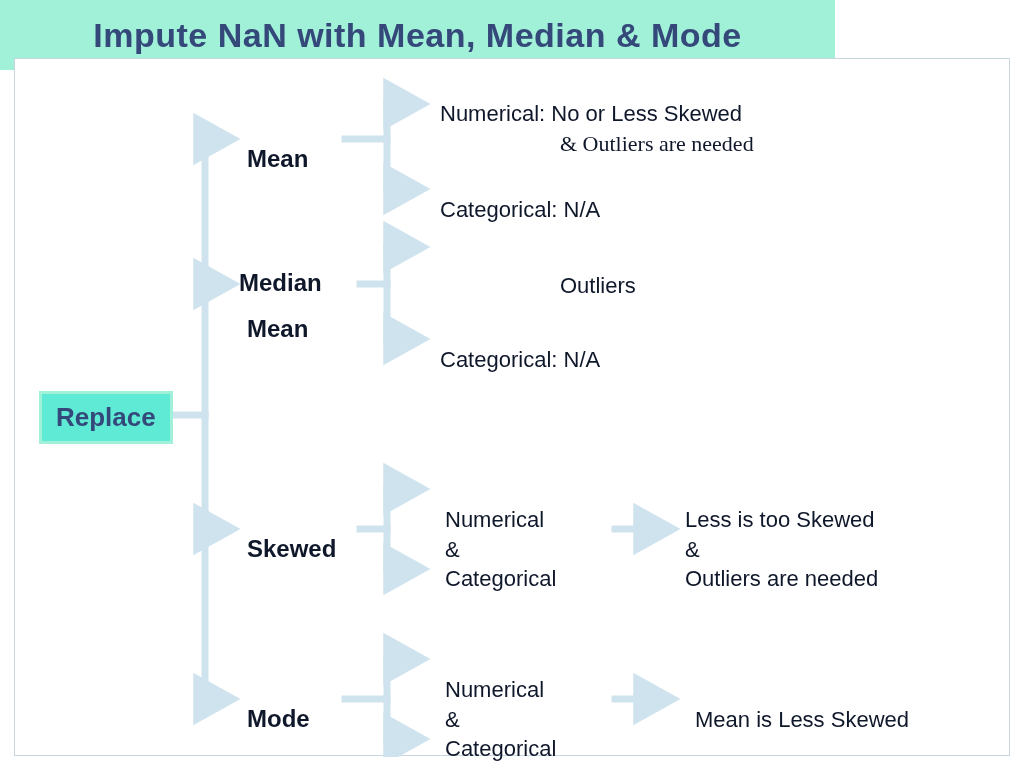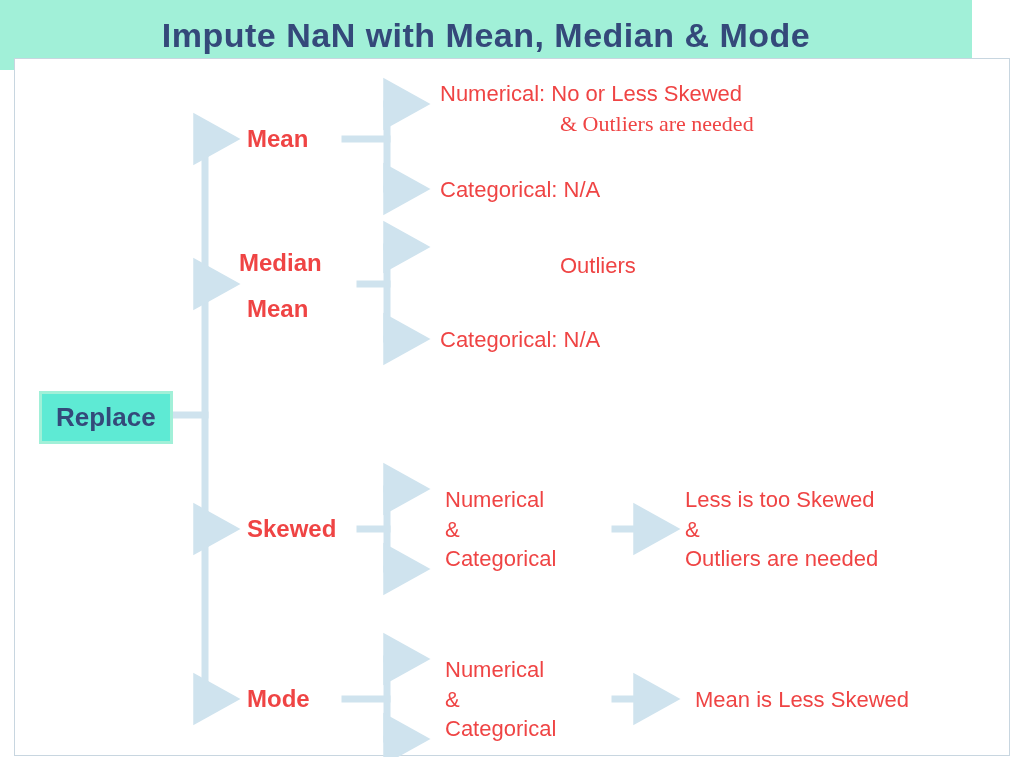--- a/index.html
+++ b/index.html
@@ -3,21 +3,21 @@
 <meta charset="utf-8">
 <style>
   * { box-sizing: border-box; margin: 0; padding: 0; }
   html, body { width: 1024px; height: 768px; overflow: hidden; }
   body {
     font-family: "Segoe UI", "Helvetica Neue", Arial, sans-serif;
     background: #fff;
     position: relative;
   }
   .title-bar {
-    width: 972px;
+    width: 835px;
     height: 70px;
     background: #a1f0d8;
     display: flex;
     align-items: center;
     justify-content: center;
   }
   .title-bar h1 {
     font-size: 34px;
     font-weight: 800;
     color: #34497a;
@@ -33,23 +33,24 @@
     background: #fff;
   }
   svg.lines {
     position: absolute;
     left: 0; top: 0;
     width: 996px;
     height: 698px;
   }
   .lbl {
     position: absolute;
-    color: #ef4444;
+    color: #0f172a;
     font-size: 22px;
     line-height: 1.35;
+    margin-top: 20px;
   }
   .lbl.bold { font-weight: 800; font-size: 24px; }
   .lbl.center { text-align: left; }
   .root-box {
     position: absolute;
     border: 3px solid #a1f0d8;
     padding: 8px 14px;
     font-weight: 800;
     font-size: 26px;
     color: #34497a;

